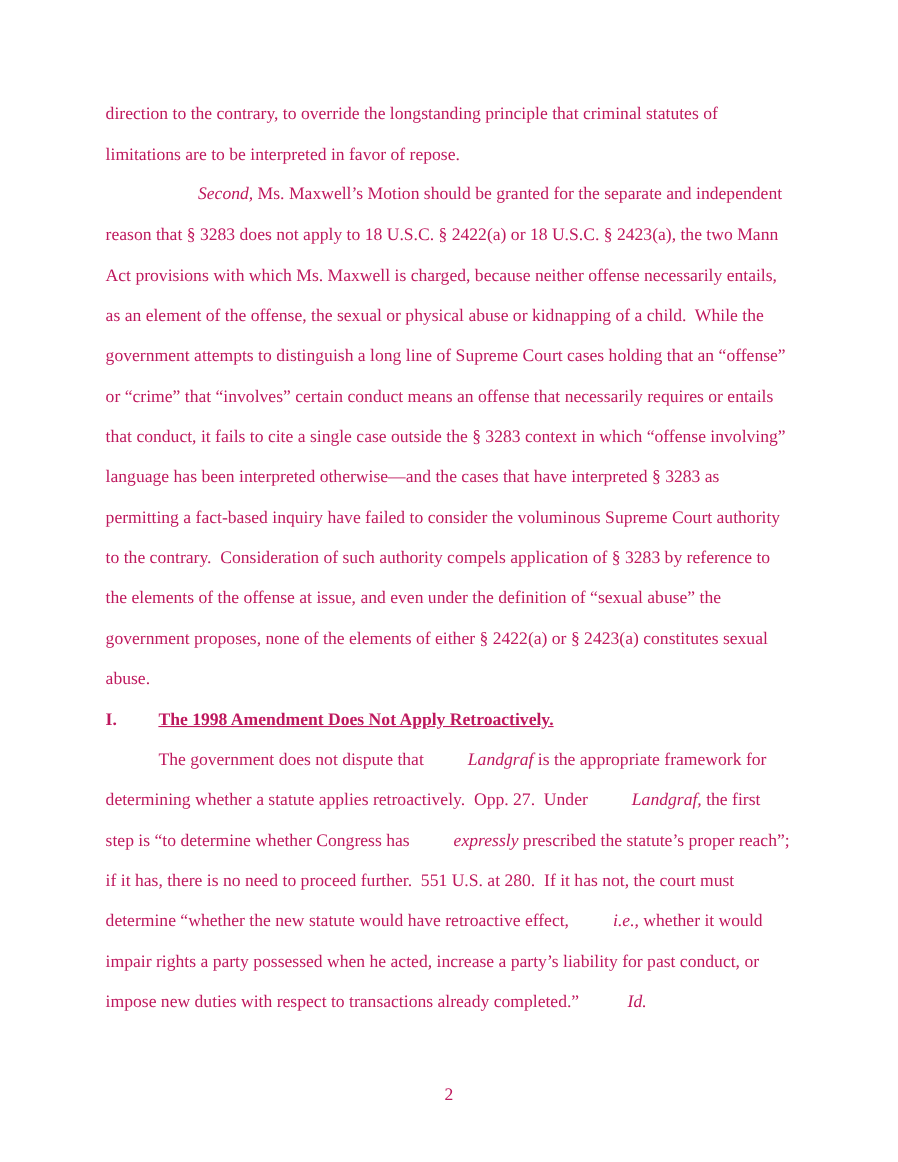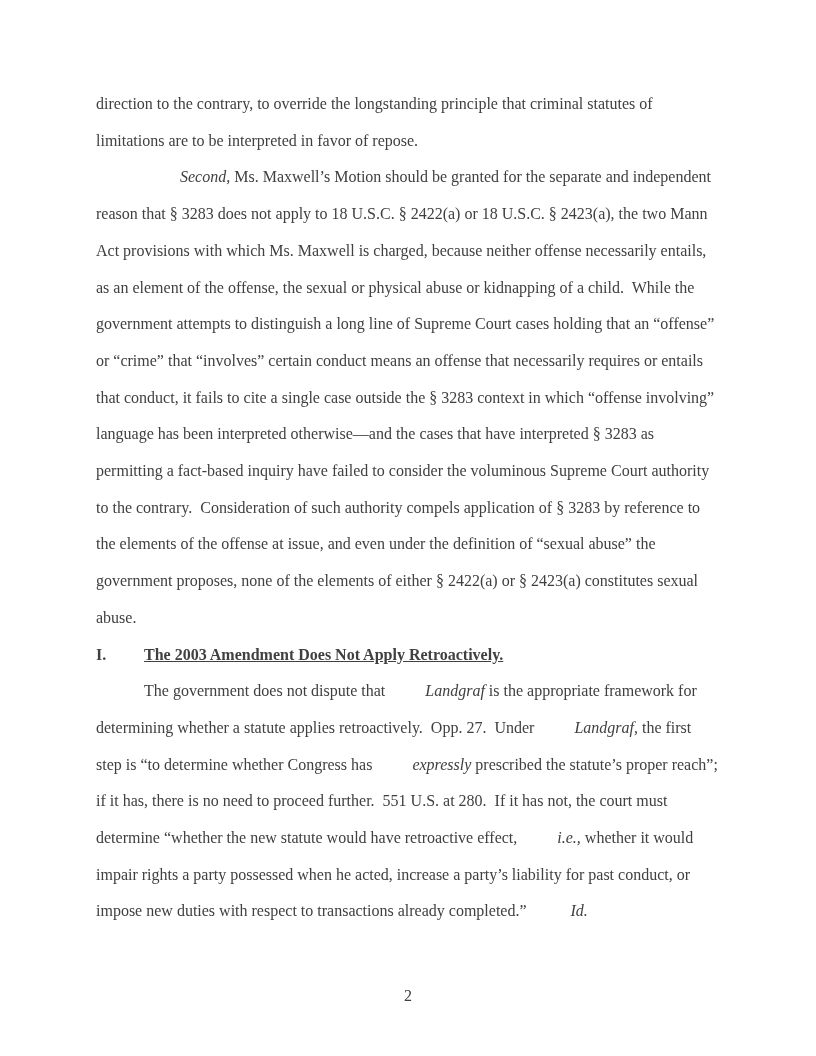--- a/index.html
+++ b/index.html
@@ -5,21 +5,21 @@
   html, body {
     margin: 0;
     padding: 0;
     background: #ffffff;
   }
   .page {
     position: relative;
     width: 816px;
     height: 1056px;
     background: #ffffff;
-    color: #404040;
+    color: #be185d;
     font-family: "Liberation Serif", "DejaVu Serif", serif;
     font-size: 16px;
     overflow: hidden;
     box-sizing: border-box;
   }
   .body-text {
     position: absolute;
     top: 86px;
     left: 96px;
     width: 625px;
@@ -65,17 +65,17 @@
     font-size: 16px;
   }
 </style>
 </head>
 <body>
 
 <div class="page">
   <div class="body-text">
     <p class="doc-para"><span>direction to the contrary, to override the longstanding principle that criminal statutes of limitations are to be interpreted in favor of repose.</span></p>
     <p class="doc-para indented"><span class="it">Second,</span><span> Ms. Maxwell’s Motion should be granted for the separate and independent reason that § 3283 does not apply to 18 U.S.C. § 2422(a) or 18 U.S.C. § 2423(a), the two Mann Act provisions with which Ms. Maxwell is charged, because neither offense necessarily entails, as an element of the offense, the sexual or physical abuse or kidnapping of a child.  While the government attempts to distinguish a long line of Supreme Court cases holding that an “offense” or “crime” that “involves” certain conduct means an offense that necessarily requires or entails that conduct, it fails to cite a single case outside the § 3283 context in which “offense involving” language has been interpreted otherwise—and the cases that have interpreted § 3283 as permitting a fact-based inquiry have failed to consider the voluminous Supreme Court authority to the contrary.  Consideration of such authority compels application of § 3283 by reference to the elements of the offense at issue, and even under the definition of “sexual abuse” the government proposes, none of the elements of either § 2422(a) or § 2423(a) constitutes sexual abuse.</span></p>
-    <p class="heading"><span class="heading-number">I.</span><span class="heading-title">The 2003 Amendment Does Not Apply Retroactively.</span></p>
+    <p class="heading"><span class="heading-number">I.</span><span class="heading-title">The 1998 Amendment Does Not Apply Retroactively.</span></p>
     <p class="doc-para indented"><span>The government does not dispute that </span><span class="it">Landgraf</span><span> is the appropriate framework for determining whether a statute applies retroactively.  Opp. 27.  Under </span><span class="it">Landgraf,</span><span> the first step is “to determine whether Congress has </span><span class="it">expressly</span><span> prescribed the statute’s proper reach”; if it has, there is no need to proceed further.  551 U.S. at 280.  If it has not, the court must determine “whether the new statute would have retroactive effect, </span><span class="it">i.e.,</span><span> whether it would impair rights a party possessed when he acted, increase a party’s liability for past conduct, or impose new duties with respect to transactions already completed.”  </span><span class="it">Id.</span></p>
   </div>
   <div class="page-footer"><span>2</span></div>
 </div>
 
 </body></html>

